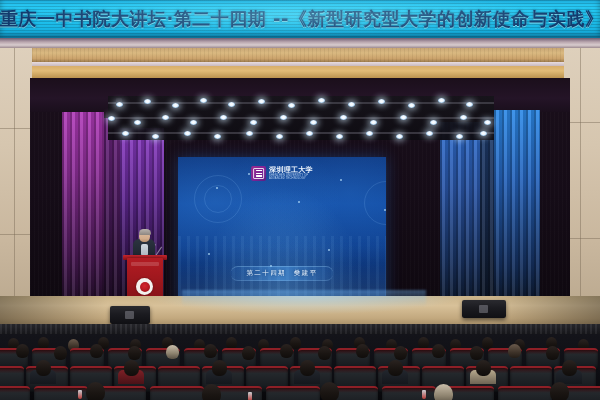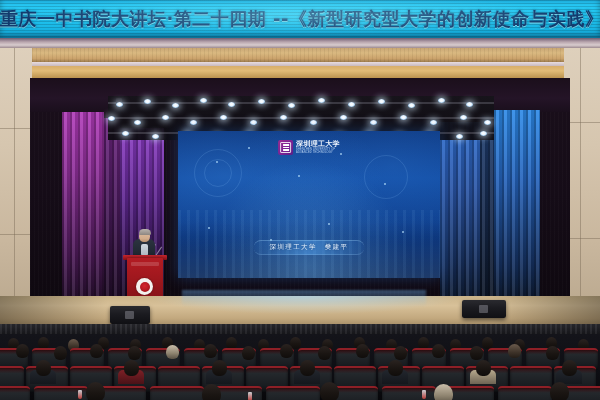--- a/index.html
+++ b/index.html
@@ -149,21 +149,21 @@
   .lamp-body {
     position: absolute;
     width: 6px; height: 7px;
     background: #221f27;
     border-radius: 1px;
   }
 
   
   .screen-frame {
     position: absolute;
-    left: 178px; top: 131px; width: 262px; height: 147px;
+    left: 178px; top: 157px; width: 208px; height: 147px;
     background: #14532d;
     box-shadow: 0 0 14px rgba(40,110,210,0.35);
     overflow: hidden;
   }
   .screen-bg {
     position: absolute; inset: 0;
     background:
       radial-gradient(ellipse at 50% 92%, rgba(120,200,255,0.30) 0%, rgba(10,40,95,0) 55%),
       radial-gradient(ellipse at 18% 30%, rgba(70,150,235,0.28) 0%, rgba(10,35,90,0) 52%),
       radial-gradient(ellipse at 82% 24%, rgba(60,140,230,0.24) 0%, rgba(10,35,90,0) 50%),
@@ -503,21 +503,21 @@
       <div class="logo-mark"></div>
       <div class="logo-text">
         <div class="logo-cn">深圳理工大学</div>
         <div class="logo-en">
           <span>SHENZHEN UNIVERSITY OF</span>
           <span>ADVANCED TECHNOLOGY</span>
         </div>
       </div>
     </div>
 
-    <div class="screen-presenter">深圳理工大学　樊建平</div>
+    <div class="screen-presenter">第二十四期　樊建平</div>
   </div>
 
   <div class="mic" style="left:150px; top:243px; height:13px; transform: rotate(22deg);"></div>
   <div class="mic" style="left:155px; top:245px; height:11px; transform: rotate(34deg);"></div>
   <div class="speaker-body"></div>
   <div class="speaker-shirt"></div>
   <div class="speaker-head"></div>
   <div class="speaker-hair"></div>
   <div class="podium-top"></div>
   <div class="podium"></div>

